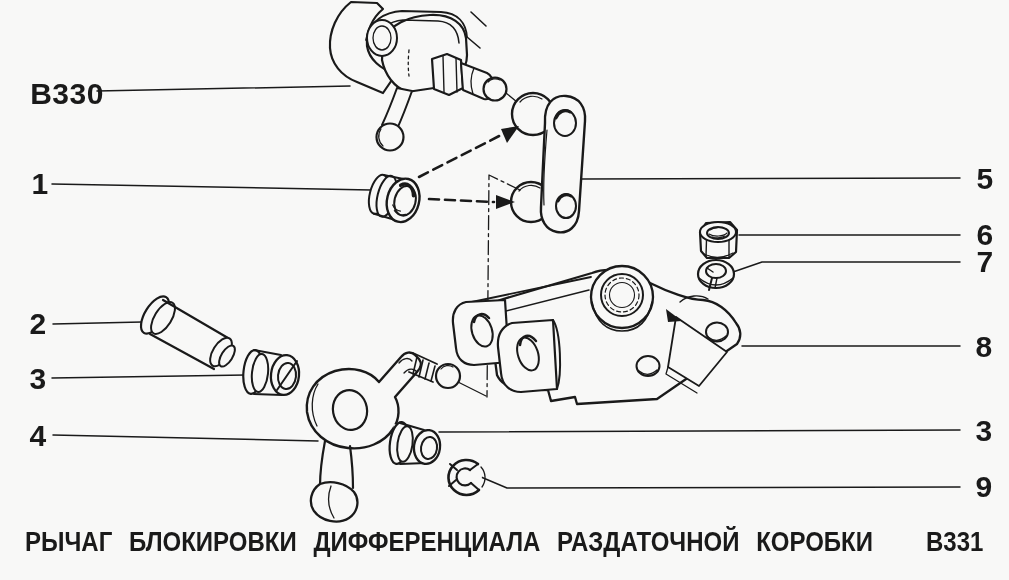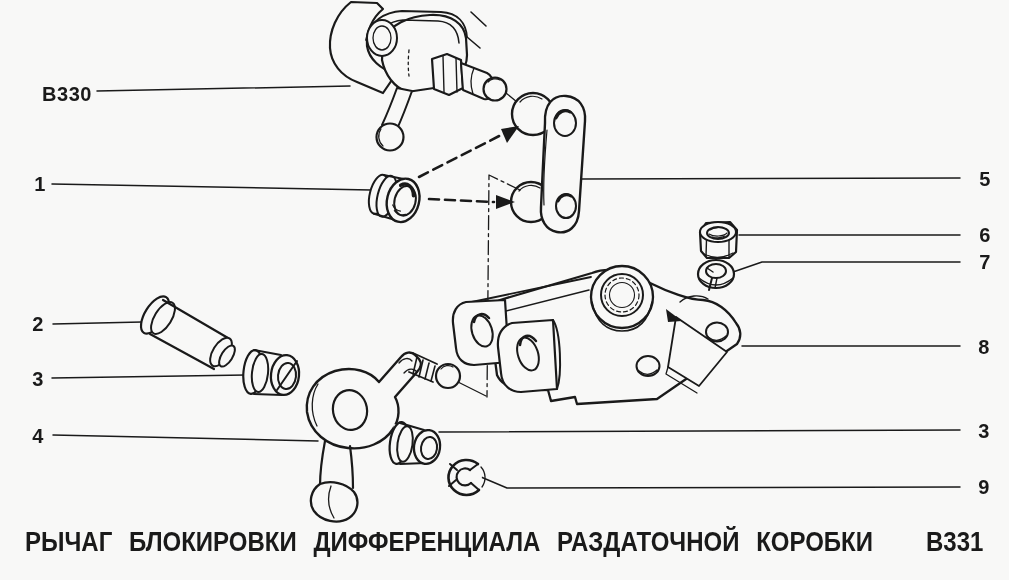--- a/index.html
+++ b/index.html
@@ -11,21 +11,21 @@
   }
   #drawing{position:absolute;left:0;top:0;}
   
   .s  { stroke:var(--line); fill:none; stroke-linecap:round; stroke-linejoin:round; }
   .f  { stroke:var(--line); fill:var(--bg); stroke-linejoin:round; }
   .hull { fill:var(--bg); stroke:none; }
   .ink  { fill:var(--line); stroke:none; }
   
   .co{
     position:absolute; transform:translate(-50%,-50%);
-    font-size:20px; font-weight:bold; color:var(--line);
+    font-size:30px; font-weight:bold; color:var(--line);
     letter-spacing:.5px; white-space:nowrap; user-select:none;
   }
   
   #caption-row{
     position:absolute; left:25px; top:526px; width:848px;
     display:flex; justify-content:space-between;
     font-size:24px; font-weight:bold; color:var(--line);
     transform:scaleY(1.15); transform-origin:top left; white-space:nowrap;
   }
   #figure-code-bottom{

